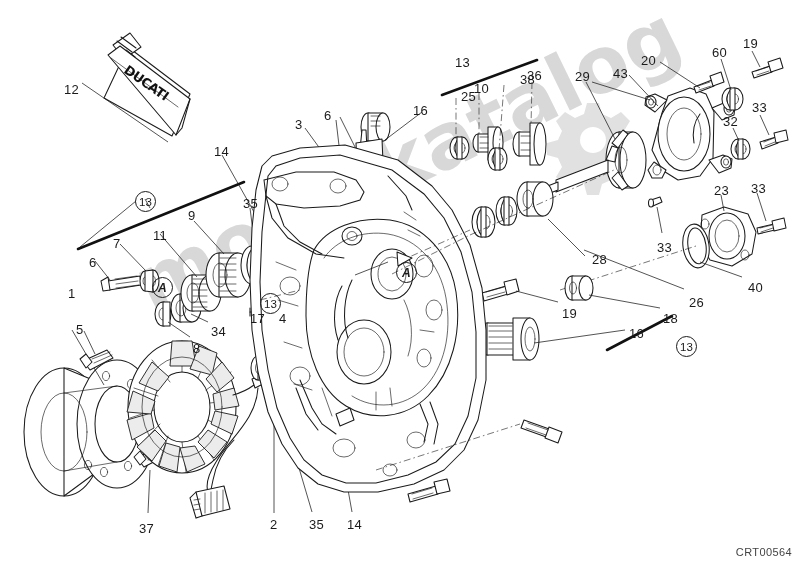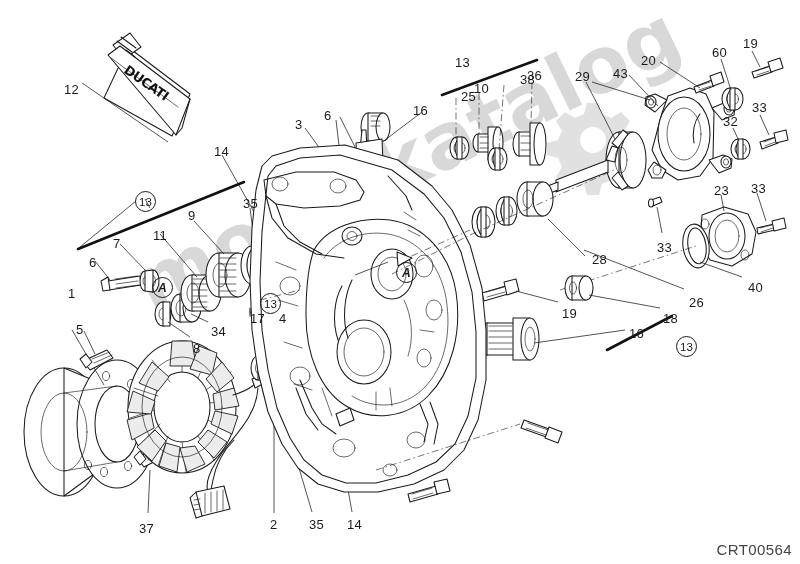--- a/index.html
+++ b/index.html
@@ -5,21 +5,21 @@
   html,body{margin:0;padding:0;background:#fff;}
   body{width:800px;height:564px;overflow:hidden;font-family:"Liberation Sans",sans-serif;}
   #stage{position:relative;width:800px;height:564px;background:#ffffff;}
   svg#diagram{position:absolute;left:0;top:0;width:800px;height:564px;}
   .lbl{position:absolute;font-family:"Liberation Sans",sans-serif;font-size:13px;color:#1b1b1b;
        letter-spacing:.2px;white-space:nowrap;user-select:none;}
   .lbl.circ{width:19px;height:19px;border:1.4px solid #1b1b1b;border-radius:50%;
             display:flex;align-items:center;justify-content:center;font-size:11.5px;}
   .lbl.circA{width:19px;height:19px;border:1.4px solid #1b1b1b;border-radius:50%;
             display:flex;align-items:center;justify-content:center;font-size:12px;font-style:italic;font-weight:bold;}
-  #code{position:absolute;right:8px;bottom:6px;font-size:15px;color:#444;letter-spacing:.4px;}
+  #code{position:absolute;right:8px;bottom:6px;font-size:11px;color:#444;letter-spacing:.4px;}
   #wm{position:absolute;left:150px;top:95px;width:520px;height:330px;pointer-events:none;}
   #wm .wmtext{position:absolute;left:-10px;top:150px;transform:rotate(-26deg);transform-origin:left center;
      font-family:"DejaVu Sans",sans-serif;font-weight:bold;font-size:78px;color:#d8d8d8;white-space:nowrap;}
 </style>
 </head>
 <body>
 
 <div id="stage">
 
   <div id="wm">

